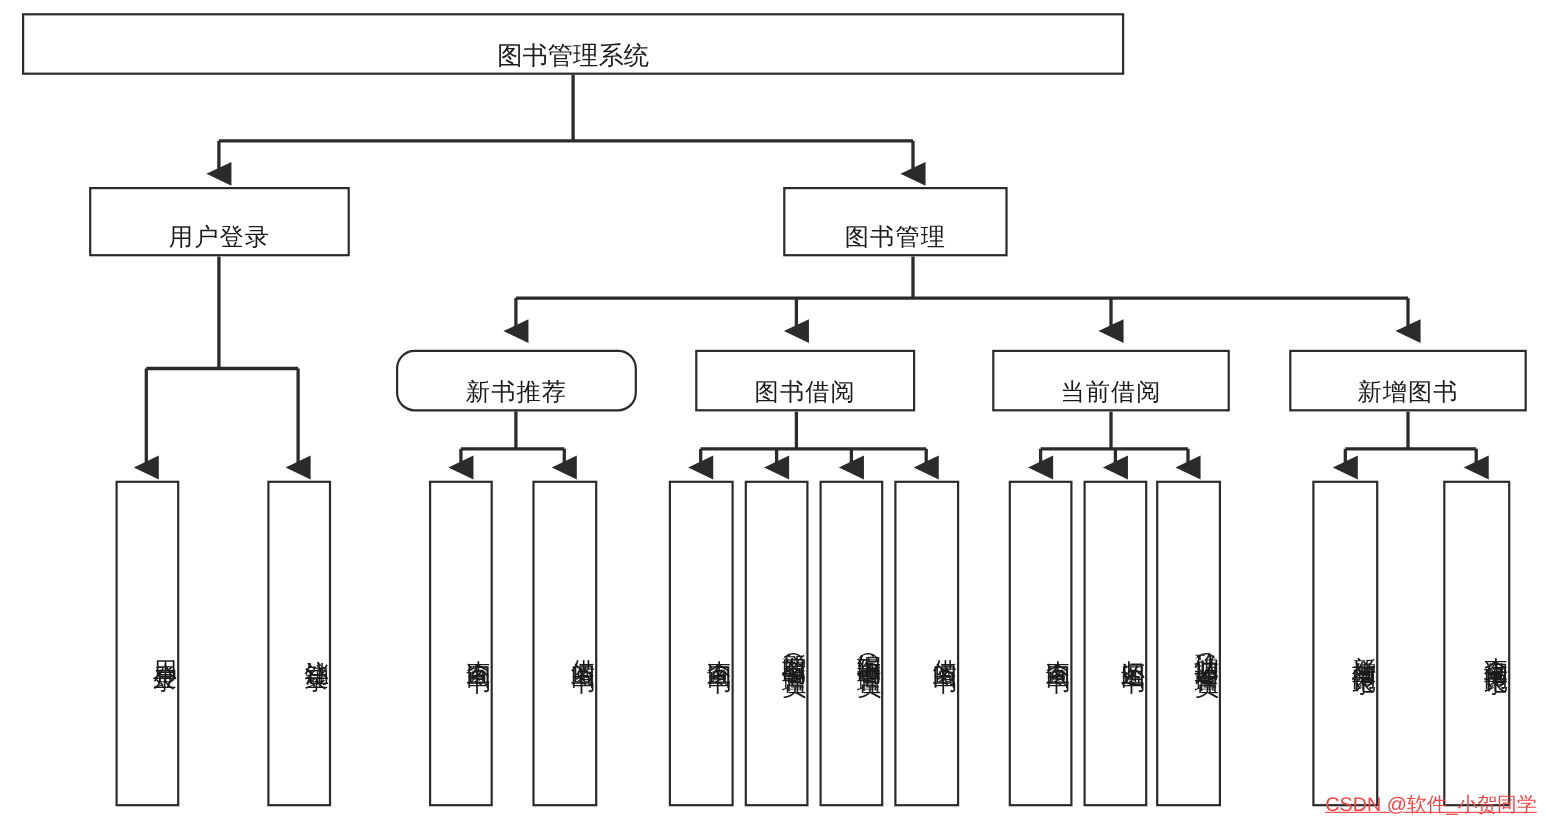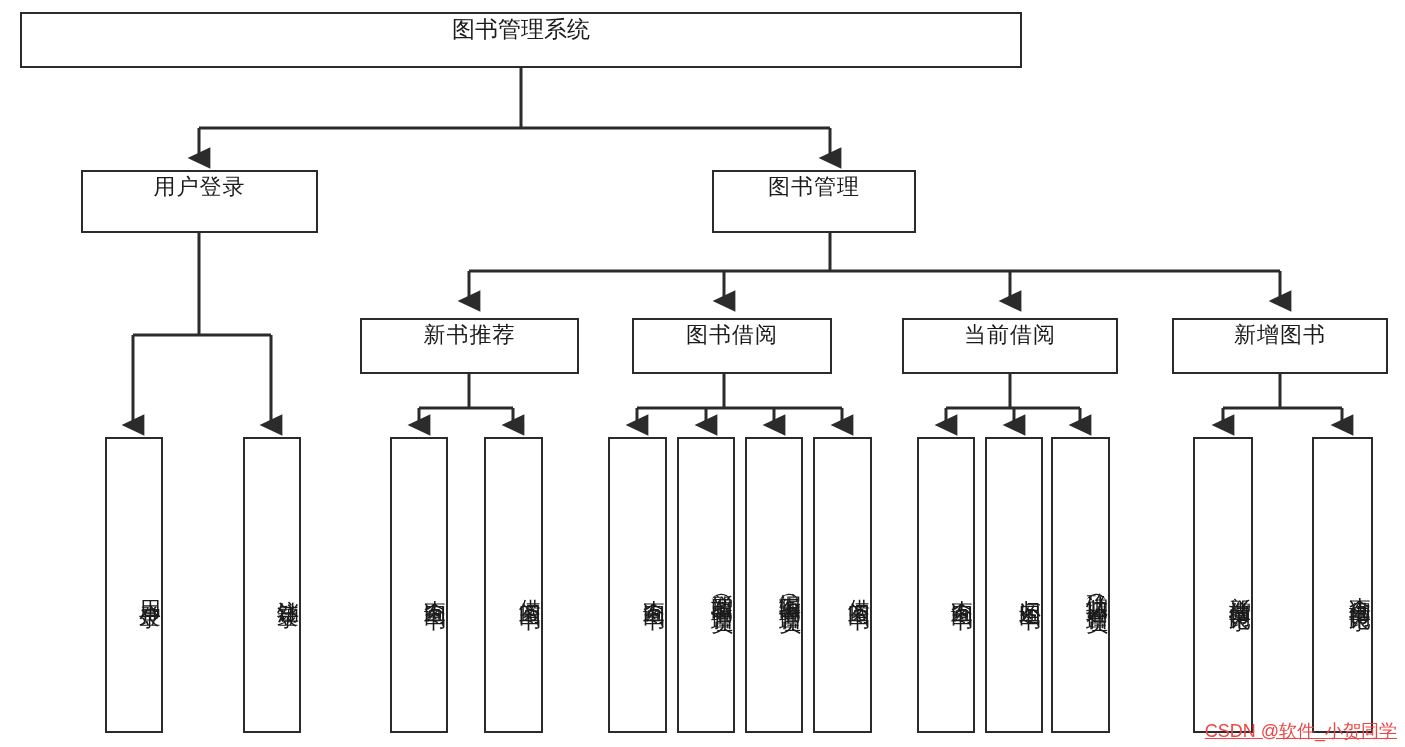--- a/index.html
+++ b/index.html
@@ -12,21 +12,21 @@
   }
   #canvas{position:absolute;left:0;top:0;width:1405px;height:747px;}
   svg.lines{position:absolute;left:0;top:0;width:1405px;height:747px;pointer-events:none;}
 
   .node{
     position:absolute;
     box-sizing:border-box;
     background:#ffffff;
     border:2.5px solid #2b2b2b;
     display:flex;
-    align-items:flex-start;
+    align-items:flex-end;
     justify-content:center;
     color:#1b1b1b;
     z-index:2;
   }
   .node.h{ font-size:22px; letter-spacing:1px; }
   .node.root{ font-size:23px; }
   .node.leaf{
     font-size:22px;
     writing-mode:vertical-rl;
     text-orientation:upright;
@@ -111,21 +111,21 @@
     <span class="lbl">图书管理系统</span>
   </div>
 
   <div class="node h" style="left:81px;top:170px;width:237px;height:63px;">
     <span class="lbl">用户登录</span>
   </div>
   <div class="node h" style="left:712px;top:170px;width:204px;height:63px;">
     <span class="lbl">图书管理</span>
   </div>
 
-  <div class="node h" style="left:360px;top:318px;width:219px;height:56px;">
+  <div class="node h" style="left:360px;top:318px;width:219px;height:56px;border-radius:17px;">
     <span class="lbl">新书推荐</span>
   </div>
   <div class="node h" style="left:632px;top:318px;width:200px;height:56px;">
     <span class="lbl">图书借阅</span>
   </div>
   <div class="node h" style="left:902px;top:318px;width:216px;height:56px;">
     <span class="lbl">当前借阅</span>
   </div>
   <div class="node h" style="left:1172px;top:318px;width:216px;height:56px;">
     <span class="lbl">新增图书</span>

